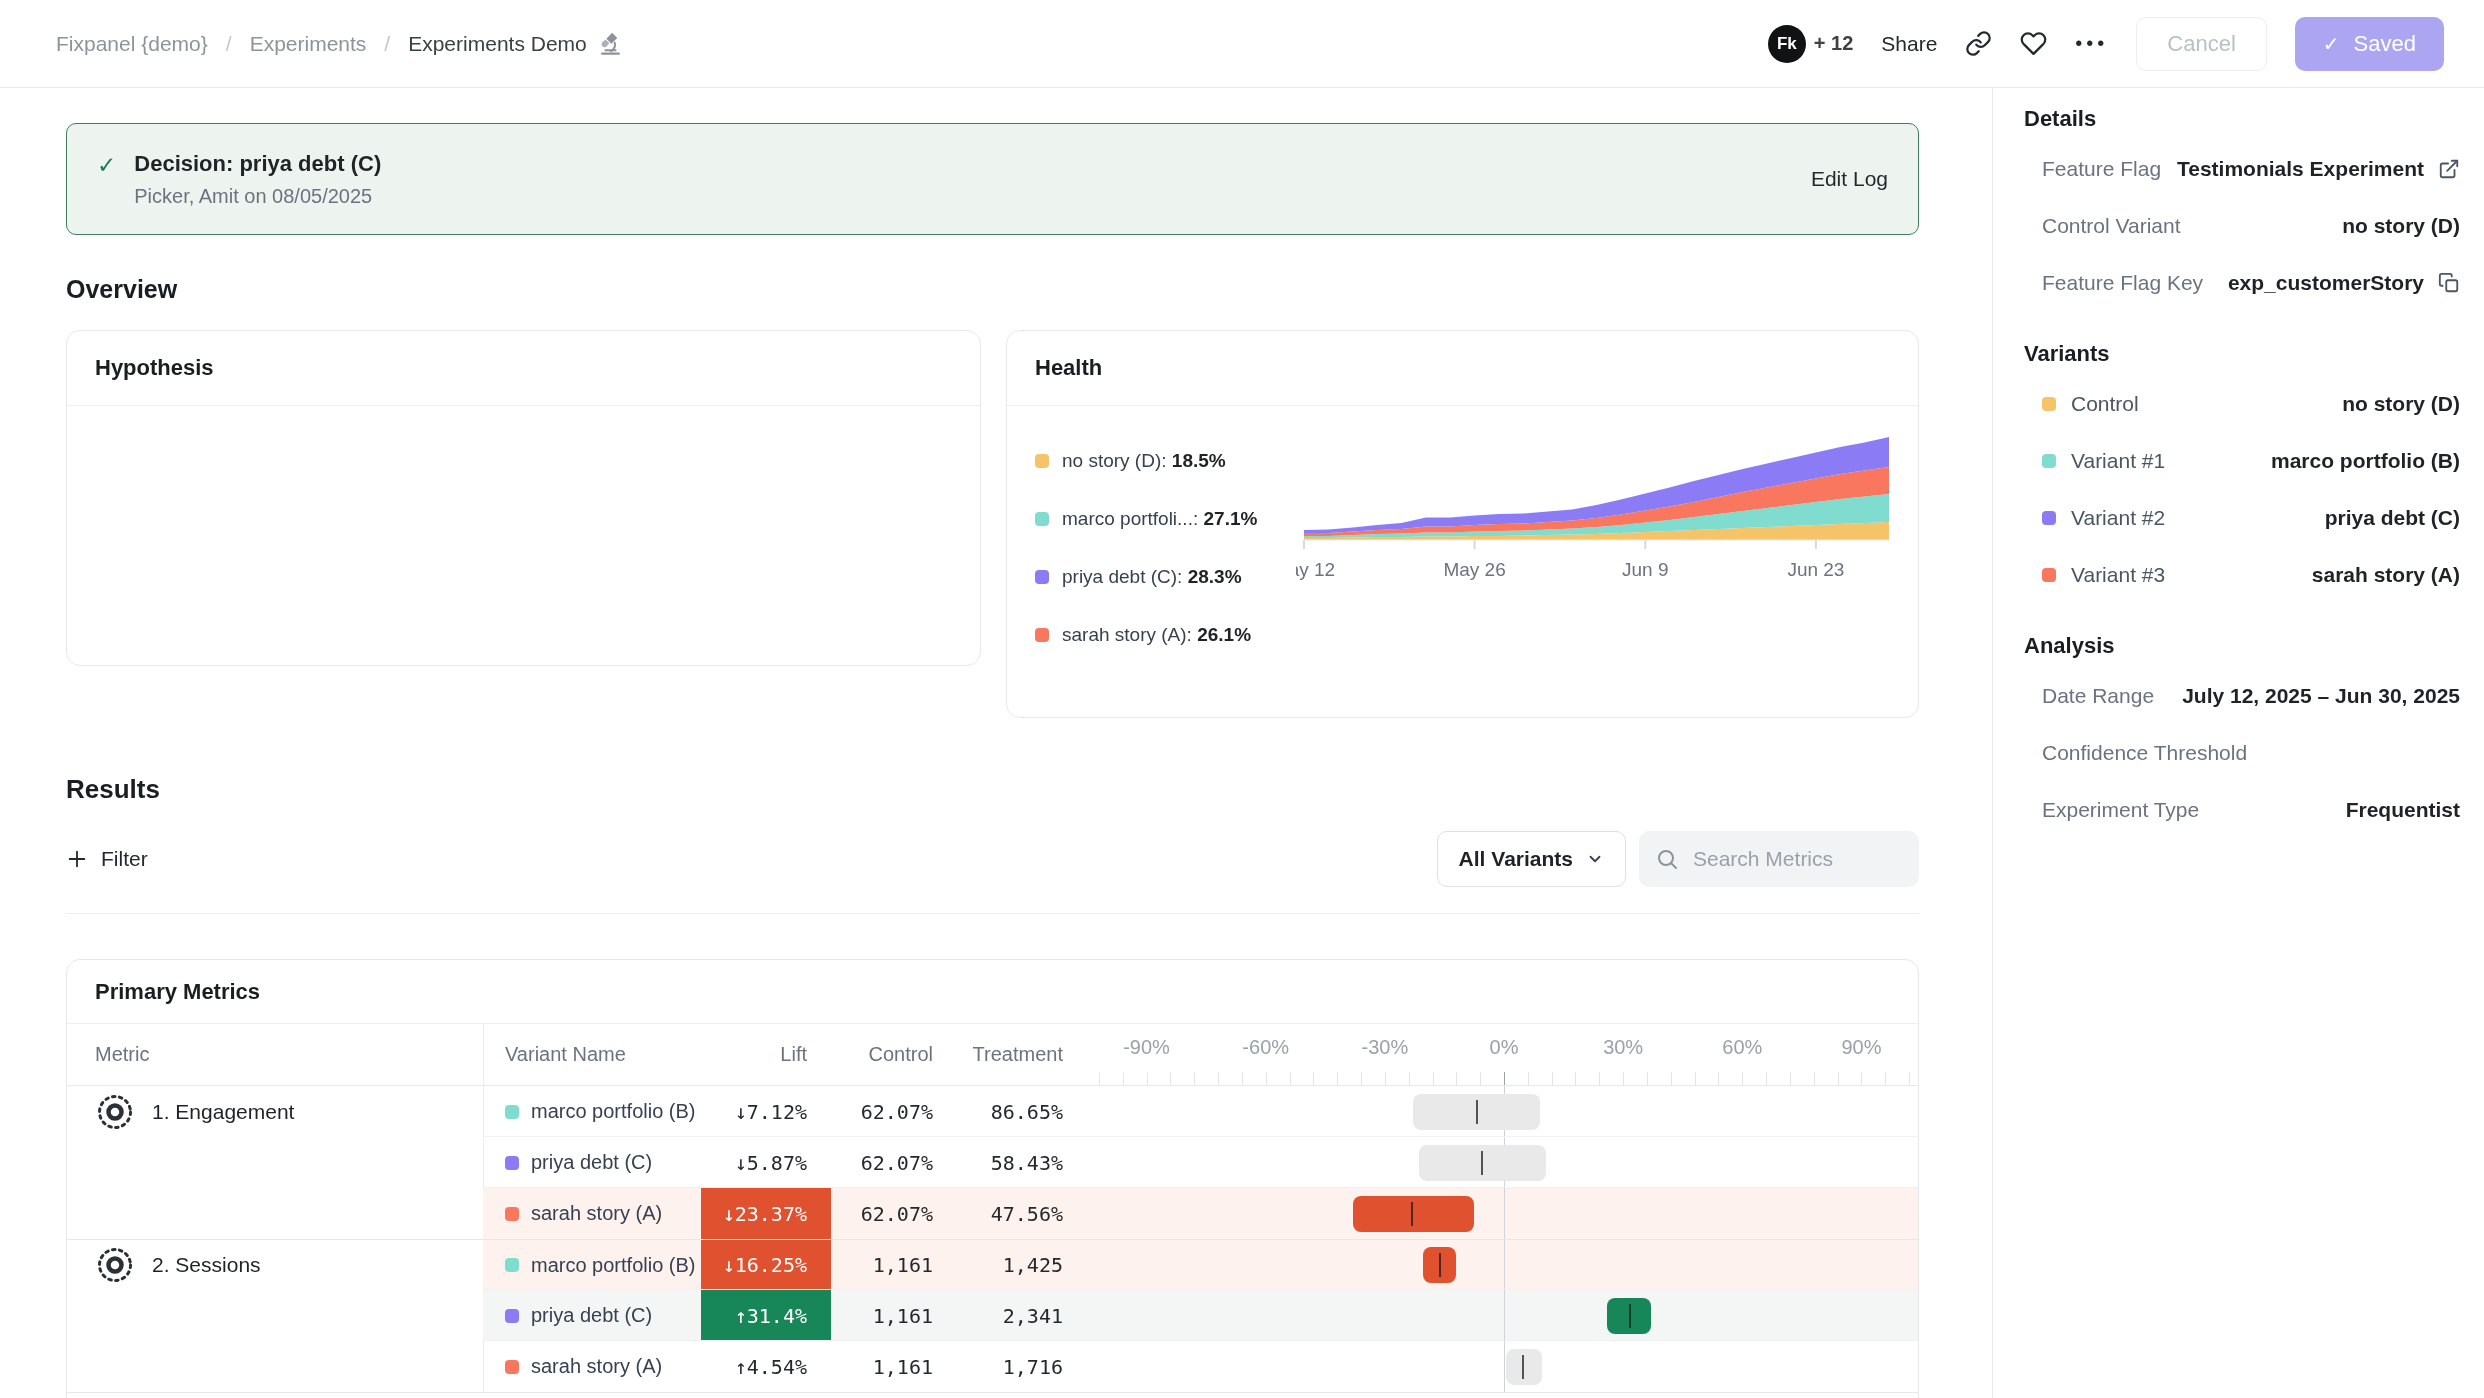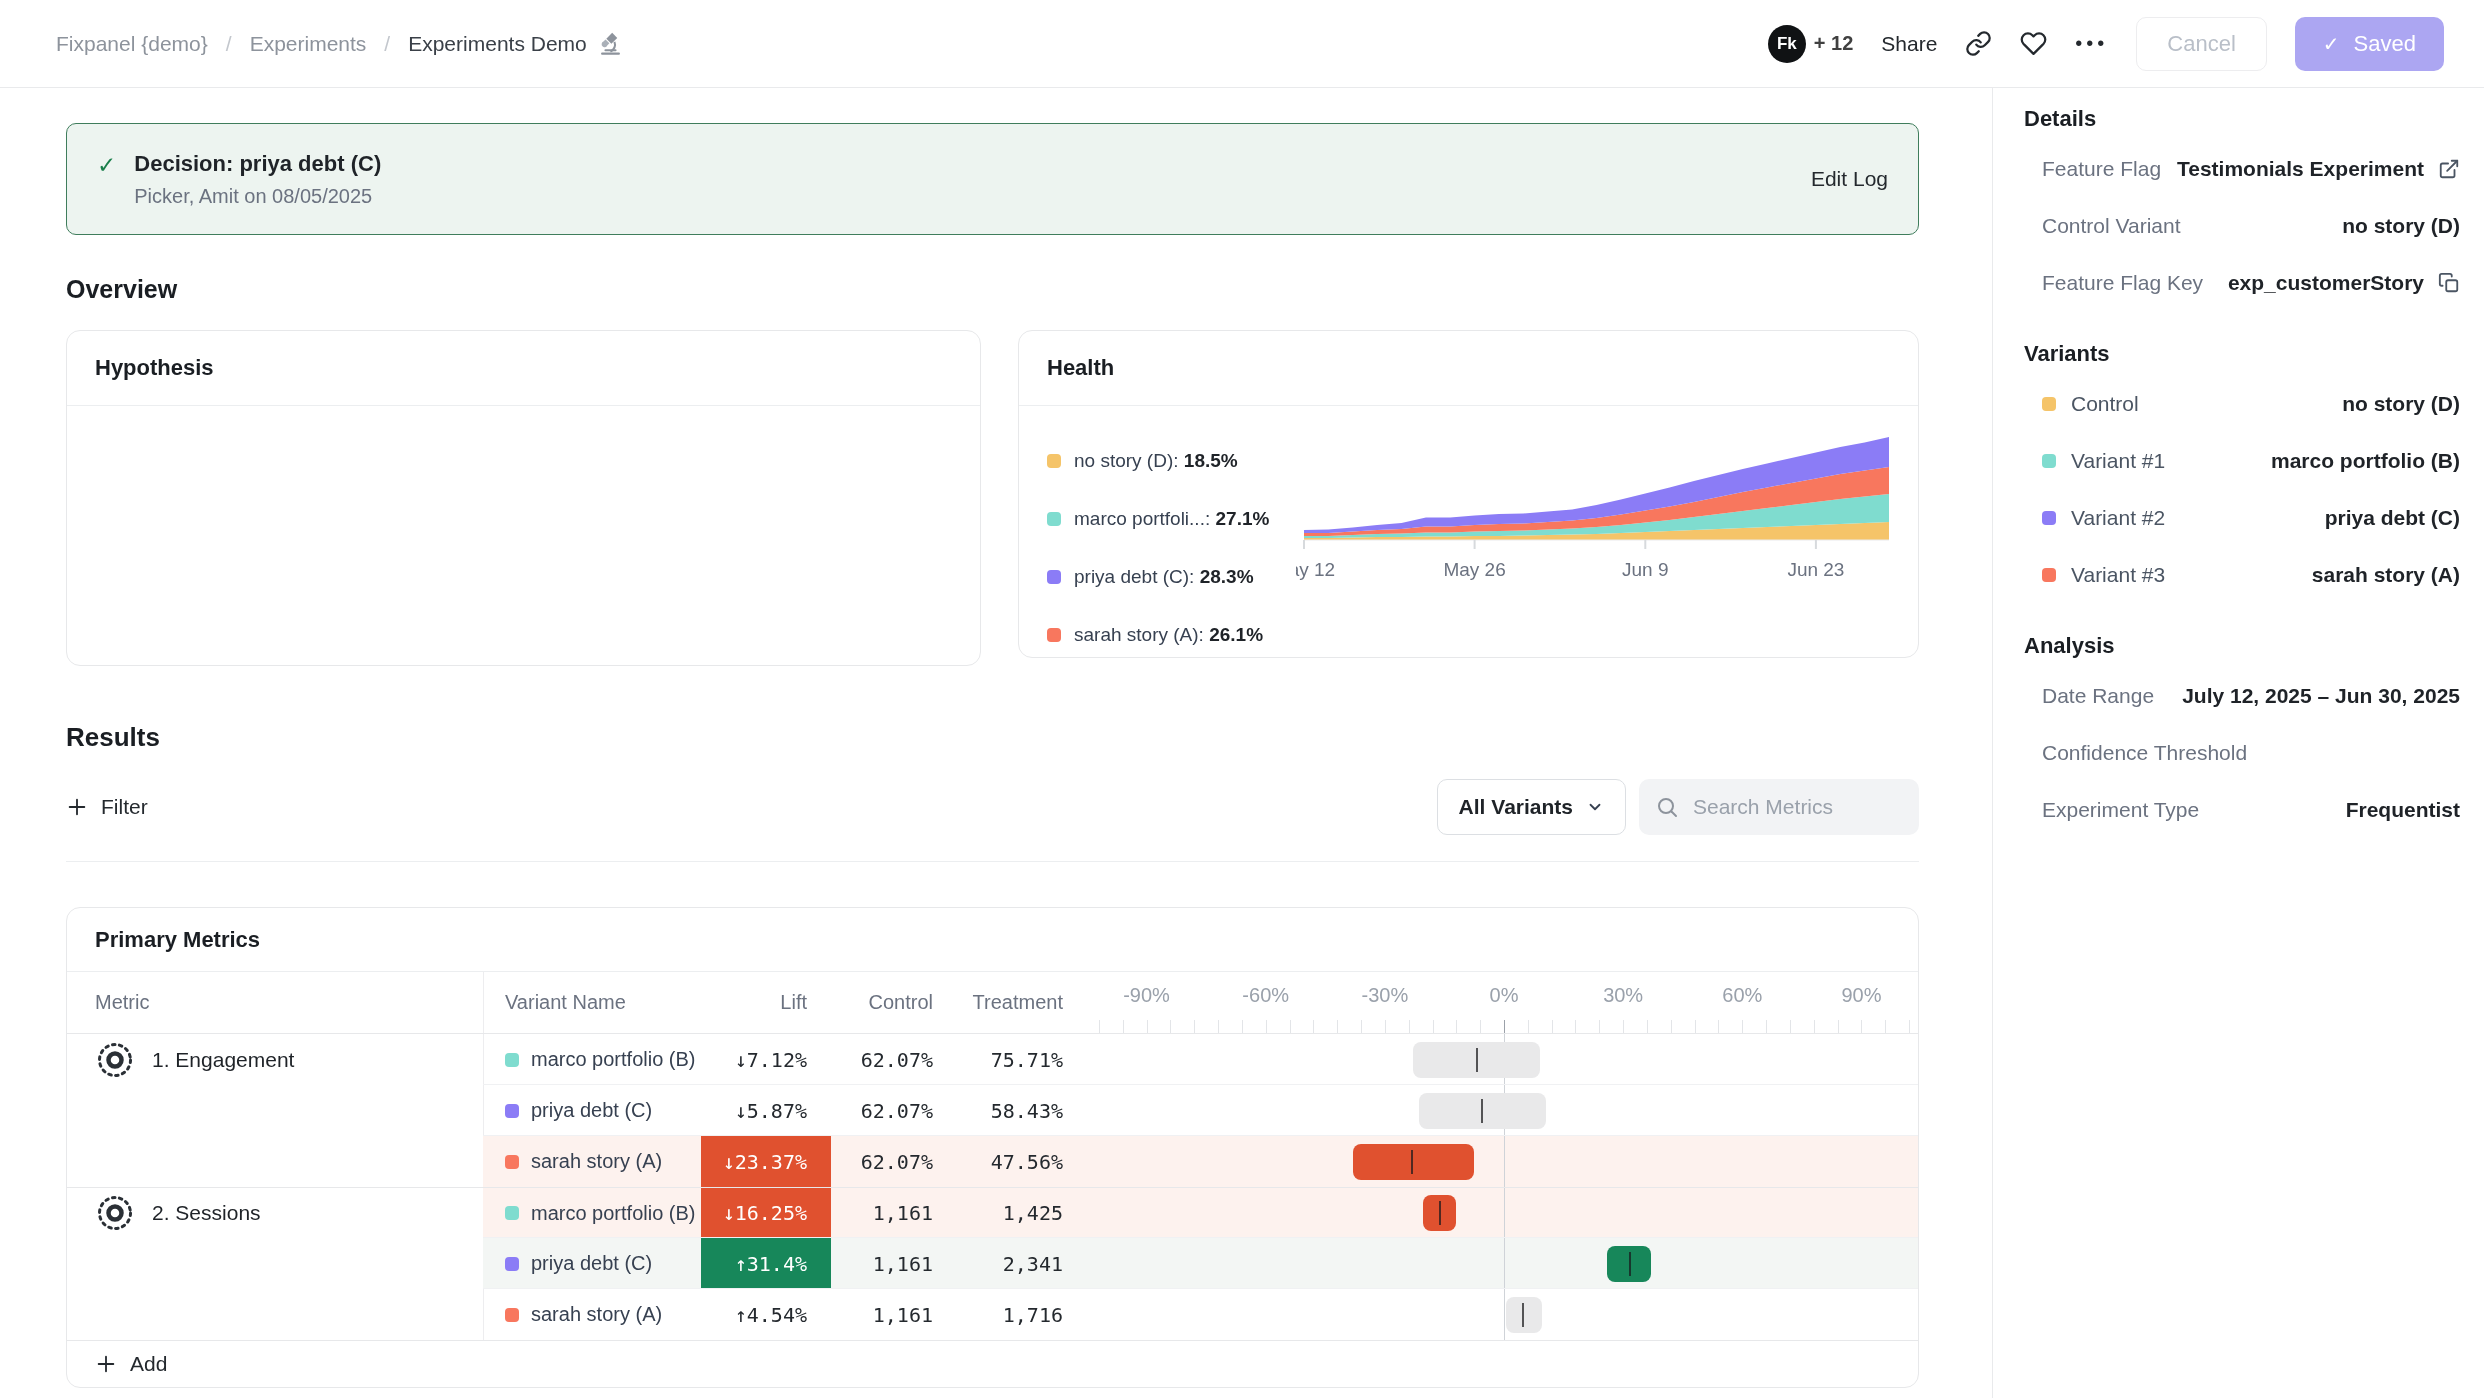--- a/index.html
+++ b/index.html
@@ -42,21 +42,21 @@
   .banner-action { margin-left:auto; font-size:21px; color:#24292e; cursor:pointer; }
 
   .h2 { font-size:25px; font-weight:700; color:#1a1e23; }
   .overview-h { margin-top:40px; }
   .results-h { margin-top:56px; font-size:26px; }
 
   
   .cards { display:flex; gap:25px; margin-top:26px; }
   .card { border:1px solid #e7e8ea; border-radius:14px; background:#fff; }
   .hypo-card { width:915px; height:336px; }
-  .health-card { flex:1; height:328px;margin-left:12px; }
+  .health-card { flex:1; height:388px; }
   .card-head { padding:24px 28px; border-bottom:1px solid #eceef0; font-size:22px; font-weight:700; color:#1a1e23; }
   .hypo-body { padding:26px 28px; font-size:21px; line-height:1.45; color:#24292e; max-width:900px; }
   .health-body { display:flex; padding:6px 22px 0 28px; }
   .legend { display:flex; flex-direction:column; margin-top:20px; }
   .legend-item { height:58px; display:flex; align-items:center; gap:13px; font-size:19px; color:#374151; white-space:nowrap; }
   .chip { width:14px; height:14px; border-radius:4px; flex:0 0 14px; }
   .legend-item b { color:#1f2328; }
   .chart-wrap { margin-left:auto; padding-top:24px; }
 
   
@@ -326,21 +326,21 @@
                     </svg>
                   </span>
                   <span>1. Engagement</span>
                 </div>
                 <div class="cell c-variant">
                   <span class="chip" style="background: rgb(127, 220, 207);"></span>
                   <span>marco portfolio (B)</span>
                 </div>
                 <div class="cell c-lift plain">↓7.12%</div>
                 <div class="cell c-num">62.07%</div>
-                <div class="cell c-num">75.71%</div>
+                <div class="cell c-num">86.65%</div>
                 <div class="cell c-plot">
                   <span class="zero-line" style="left: 50%;"></span>
                   <span class="ci-bar grey" style="left: 39.0476%; width: 15.2381%;"></span>
                   <span class="ci-marker" style="left: 46.6095%;"></span>
                 </div>
               </div>
               <div class="grid mrow">
                 <div class="cell c-metric"></div>
                 <div class="cell c-variant">
                   <span class="chip" style="background: rgb(139, 124, 246);"></span>

